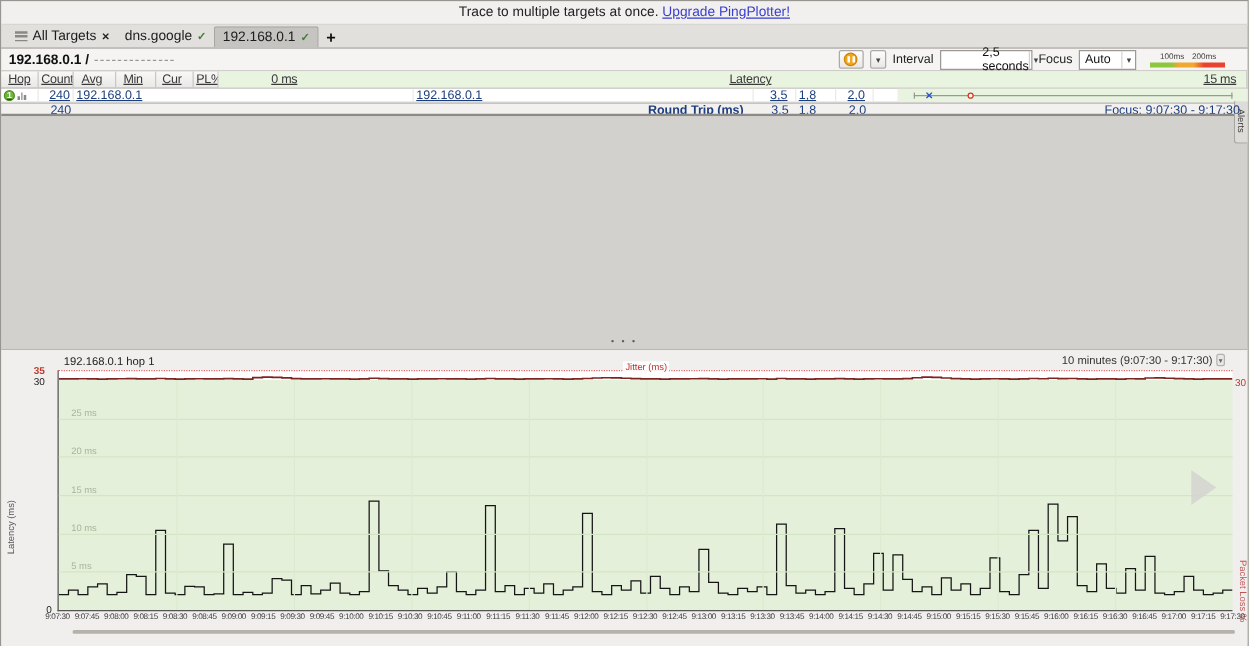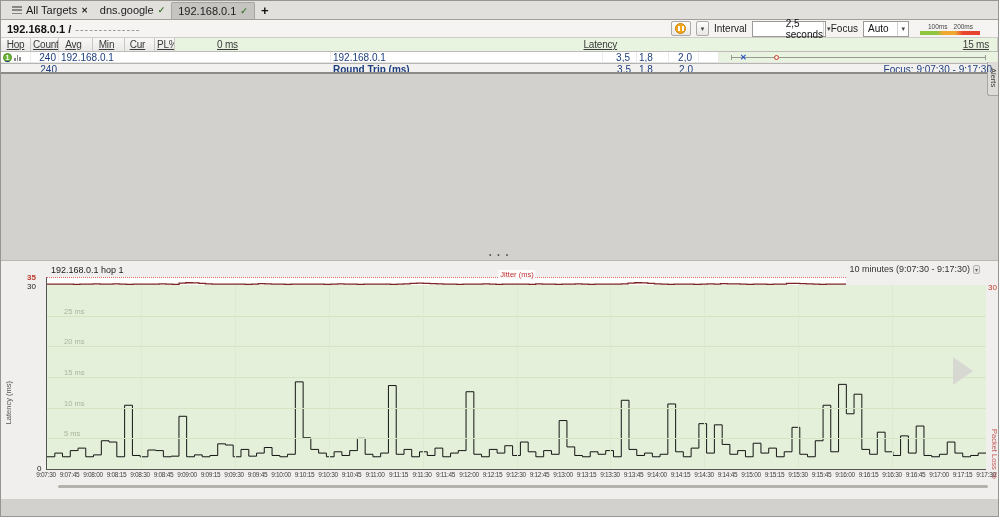--- a/index.html
+++ b/index.html
@@ -71,60 +71,64 @@
   .bars-icon { display:inline-flex; align-items:flex-end; gap:1px; height:7px; }
   .bars-icon i { width:1.5px; background:#8a8a8a; display:block; }
   .latgraph { background:#e9f4e0 !important; }
   .lat-line { position:absolute; top:5px; left:12px; width:255px; height:1px; background:#9a9a94; }
   .lat-tick-l,.lat-tick-r { position:absolute; top:3px; width:1px; height:5px; background:#9a9a94; }
   .lat-tick-l{ left:12px; } .lat-tick-r{ left:266px; }
   .x-marker { position:absolute; top:0px; left:21px; font-size:8px; font-weight:bold; color:#2b52c4; line-height:11px; }
   .o-marker { position:absolute; top:2.5px; left:55px; width:5px; height:5px; border:1.5px solid #cc3a28; border-radius:50%; background:#fdeee9; }
   .srow { height:11px; line-height:11px; background:#f2f1ef; color:#1d3e7e; border-top:1px solid #b7b5b1;
           border-bottom:2px solid #8d8b87; }
-  .srow .rt-label { font-weight:bold; padding-right:8px; }
+  .srow .rt-label { text-align:right; font-weight:bold; padding-right:8px; }
   .srow .focuscell { text-align:right; padding-right:6px; }
 
   .filler { height:178px; background:#d3d1ce; }
   .splitter { height:8px; background:#d3d1ce; text-align:center; font-size:7px; color:#5a5a58; line-height:6px; letter-spacing:2px; cursor:row-resize; }
 
   
   .pane { height:239px; background:#f0efed; border-top:1px solid #b9b7b3; position:relative; }
   .pane-title { position:absolute; left:50px; top:4px; font-size:9px; color:#222; }
   .pane-range { position:absolute; right:18px; top:3px; font-size:9px; color:#333; display:flex; align-items:center; gap:3px; cursor:pointer; }
   .pane-range .mini-drop { font-size:6px; color:#666; border:1px solid #b5b3af; border-radius:2px; padding:0 1px; background:#e8e7e5; }
-  .jitterband { position:absolute; left:45px; top:16px; width:800px; height:8px; background:#fff;
+  .jitterband { position:absolute; left:45px; top:16px; width:940px; height:8px; background:#fff;
                 border-top:1px dotted #dd6a6a; border-left:1px solid #555; }
   .jitter-label { position:absolute; left:470px; top:-8px; transform:translateX(-50%); font-size:7.5px; color:#c03030;
                   background:rgba(255,255,255,0.85); padding:0 2px; z-index:3; }
   .plot { position:absolute; left:45px; top:24px; width:940px; height:185px; background:#e4f0d9;
           border-left:1px solid #555; border-bottom:1px solid #555; }
   .gridline { position:absolute; left:0; width:100%; height:1px; background:#d4e5c4; }
   .minline { position:absolute; top:0; bottom:0; width:1px; background:#dcebcf; }
-  .grid-label { position:absolute; left:17px; transform:translateY(-9px); font-size:7.5px; color:#a9b49c;text-align:center; }
+  .grid-label { position:absolute; left:10px; transform:translateY(-9px); font-size:7.5px; color:#a9b49c;text-align:center; }
   .plot svg, .jitterband svg { position:absolute; left:0; top:0; width:100%; height:100%; }
   .ylab { position:absolute; font-size:8px; }
   .y35 { left:26px; top:12px; color:#c0392b; font-weight:bold; }
   .y30 { left:26px; top:21px; color:#222; }
   .y0  { left:36px; top:203px; color:#222; }
   .y30r { left:987px; top:22px; color:#c0392b; }
   .axis-left { position:absolute; left:3px; top:120px; writing-mode:vertical-rl; transform:rotate(180deg);
                font-size:7.5px; color:#555; }
   .axis-right { position:absolute; left:989px; top:168px; writing-mode:vertical-rl; font-size:7.5px; color:#c05555; }
   .go-arrow { position:absolute; left:952px; top:96px; width:0; height:0; border-top:14px solid transparent;
               border-bottom:14px solid transparent; border-left:20px solid #d6d4d0; opacity:0.85; cursor:pointer; }
   .xlabels { position:absolute; left:0; top:210px; width:999px; height:9px; }
   .xlabels span { position:absolute; width:24px; text-align:center; font-size:6.5px; letter-spacing:-0.3px; color:#3d3d3d; }
   .hscroll { position:absolute; left:57px; top:224px; width:930px; height:3px; background:#b5b2ac; border-radius:3px; cursor:pointer; }
 </style>
 </head>
 <body>
 
 <div class="app">
 
+  <div class="banner">
+    <span>Trace to multiple targets at once.</span>
+    <a>Upgrade PingPlotter!</a>
+  </div>
 
   <div class="tabbar">
     <div class="tab">
       <span class="list-icon">
           <i></i>
           <i></i>
           <i></i>
         </span>
       <span>All Targets</span>
       <span class="close">✕</span>

